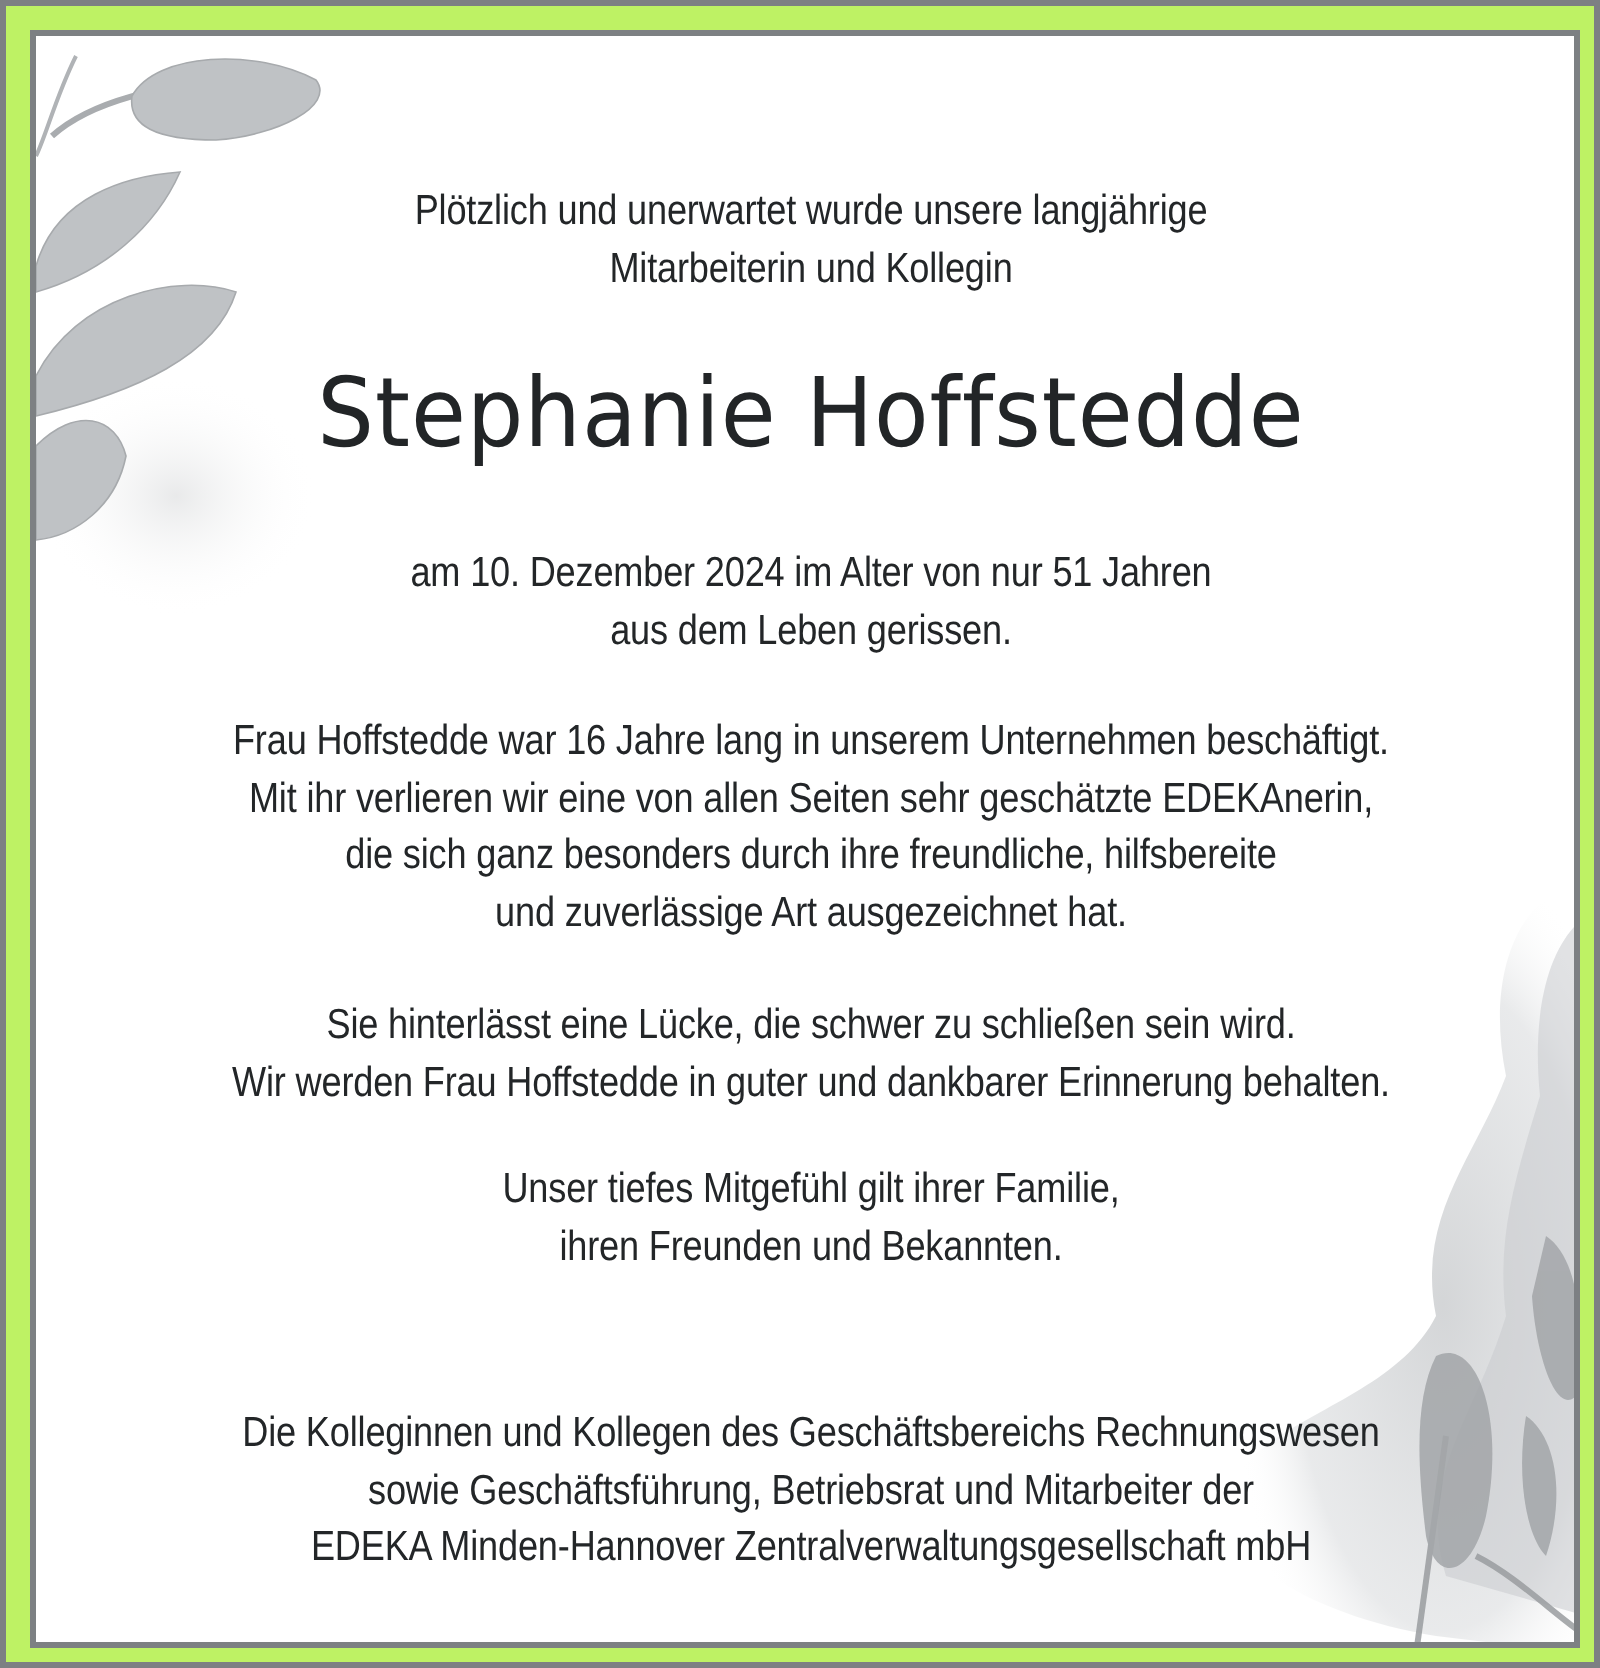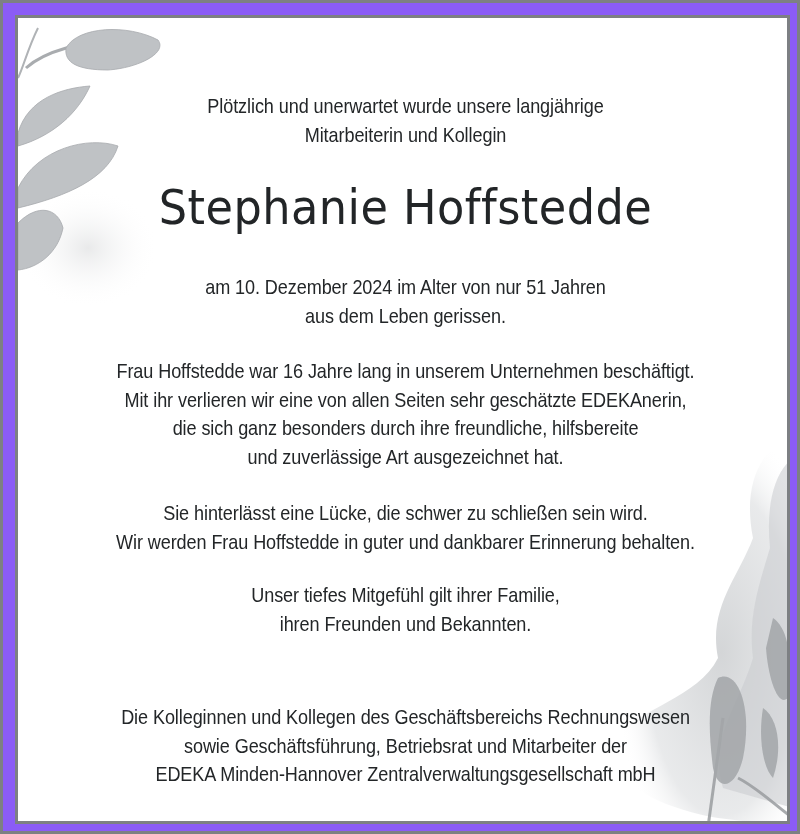--- a/index.html
+++ b/index.html
@@ -1,19 +1,19 @@
 <!DOCTYPE html>
 <html><head>
 <meta charset="utf-8">
 <style>
   html, body { margin: 0; padding: 0; background: #ffffff; }
   body { width: 800px; height: 834px; position: relative; overflow: hidden; }
   .outer-frame {
     position: absolute; left: 0; top: 0; width: 800px; height: 834px;
-    box-sizing: border-box; border: 3px solid #7d8083; background: #8b5cf6;
+    box-sizing: border-box; border: 3px solid #7d8083; background: #bef264;
   }
   .inner-frame {
     position: absolute; left: 12px; top: 12px; width: 775px; height: 809px;
     box-sizing: border-box; border: 3px solid #7d8083; background: #fff; overflow: hidden;
   }
   .deco { position: absolute; left: 0; top: 0; width: 775px; height: 809px; }
   .content {
     position: absolute; left: 0; top: 0; width: 775px; height: 809px;
     text-align: center; color: #232628;
     font-family: "Liberation Sans", sans-serif;

